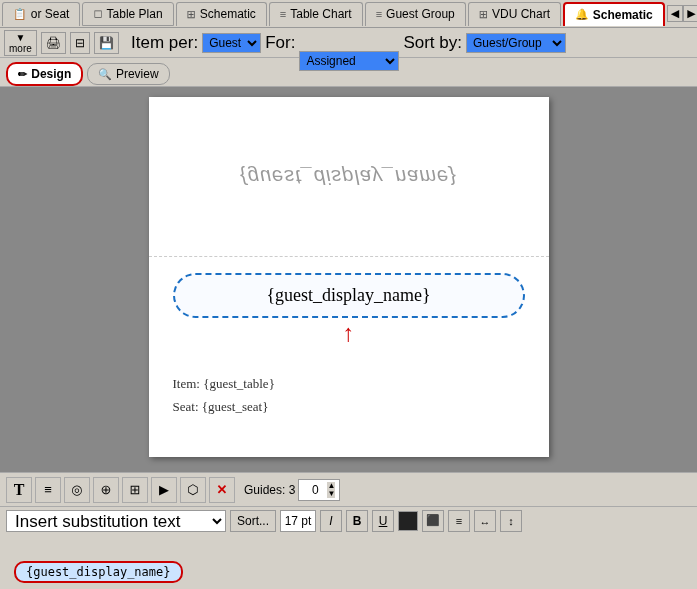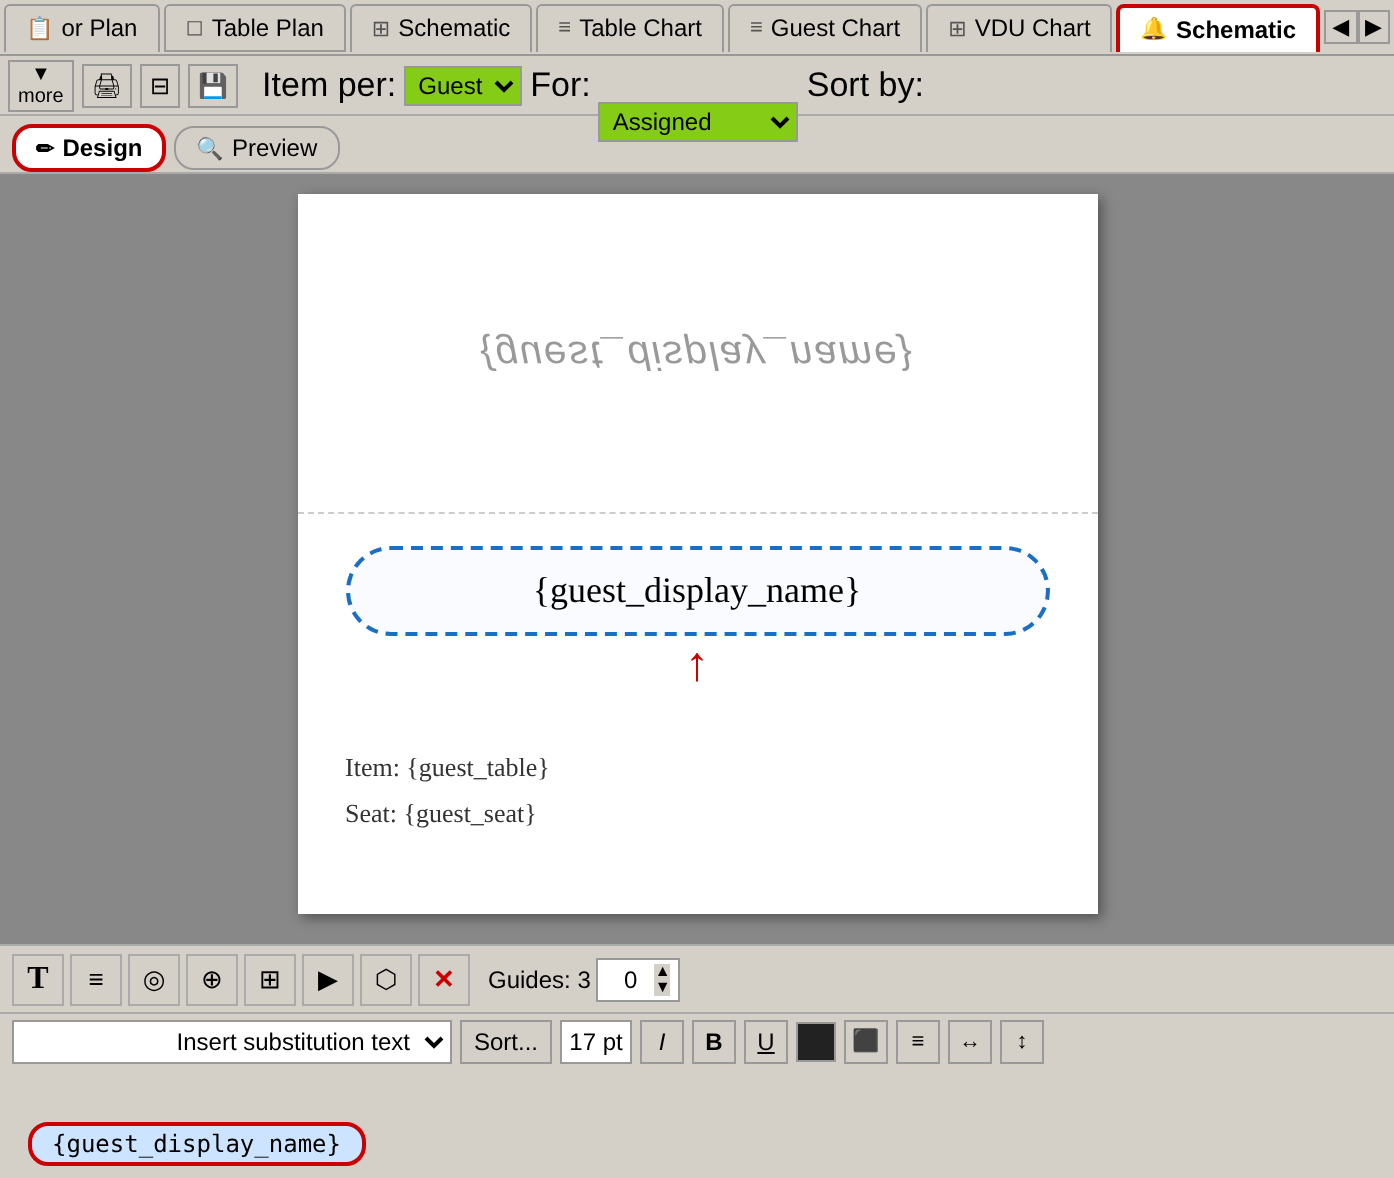--- a/index.html
+++ b/index.html
@@ -68,21 +68,21 @@
       padding: 2px 4px;
       cursor: pointer;
       font-size: 12px;
       height: 22px;
       display: flex; align-items: center;
     }
     .toolbar-separator { width: 4px; }
     .toolbar-label { font-size: 17px; white-space: nowrap; }
     .toolbar-select {
       border: 1px solid #999;
-      background: #84cc16;
+      background: #3b82f6;
       font-size: 12px;
       height: 20px;
       padding: 0 2px;
     }
     .more-btn {
       background: #d4d0c8;
       border: 1px solid #999;
       padding: 1px 4px;
       cursor: pointer;
       font-size: 10px;
@@ -217,26 +217,25 @@
       align-items: center;
       background: #d4d0c8;
       border-top: 1px solid #aaa;
       padding: 2px 6px;
       height: 28px;
       gap: 4px;
     }
     .sub-select {
       border: 1px solid #999;
       background: #fff;
-      font-size: 12px;
+      font-size: 17px;
       height: 22px;
       padding: 0 4px;
       flex: 1;
       max-width: 220px;
-      text-align: right;
     }
     .font-btn {
       border: 1px solid #999;
       background: #d4d0c8;
       font-size: 12px;
       height: 22px;
       padding: 0 6px;
       cursor: pointer;
     }
     .font-size-box {
@@ -271,37 +270,37 @@
       display: flex; align-items: center; justify-content: center;
       cursor: pointer;
     }
   </style>
 </head>
 <body>
 
 <div class="tab-bar">
   <div class="tab">
     <span class="tab-icon">📋</span>
-    <span>or Plan</span>
+    <span>or Seat</span>
   </div>
   <div class="tab" style="border:1px solid #999;">
     <span class="tab-icon">◻</span>
     <span>Table Plan</span>
   </div>
   <div class="tab">
     <span class="tab-icon">⊞</span>
     <span>Schematic</span>
   </div>
   <div class="tab">
     <span class="tab-icon">≡</span>
     <span>Table Chart</span>
   </div>
   <div class="tab">
     <span class="tab-icon">≡</span>
-    <span>Guest Chart</span>
+    <span>Guest Group</span>
   </div>
   <div class="tab">
     <span class="tab-icon">⊞</span>
     <span>VDU Chart</span>
   </div>
   <div class="tab active">
     <span class="tab-icon">🔔</span>
     <span>Schematic</span>
   </div>
   <div class="tab-nav-btn">
@@ -321,20 +320,23 @@
   <span class="toolbar-separator"></span>
   <span class="toolbar-label">Item per:</span>
   <select class="toolbar-select">
     <option>Guest</option>
   </select>
   <span class="toolbar-label">For:</span>
   <select class="toolbar-select" style="width:100px;margin-top:37px;">
     <option>Assigned</option>
   </select>
   <span class="toolbar-label">Sort by:</span>
+  <select class="toolbar-select" style="width:100px;">
+    <option>Guest/Group</option>
+  </select>
 </div>
 
 <div class="sub-tab-bar">
   <div class="sub-tab active">
     <span class="sub-tab-icon">✏</span>
     <span>Design</span>
   </div>
   <div class="sub-tab">
     <span class="sub-tab-icon">🔍</span>
     <span>Preview</span>

